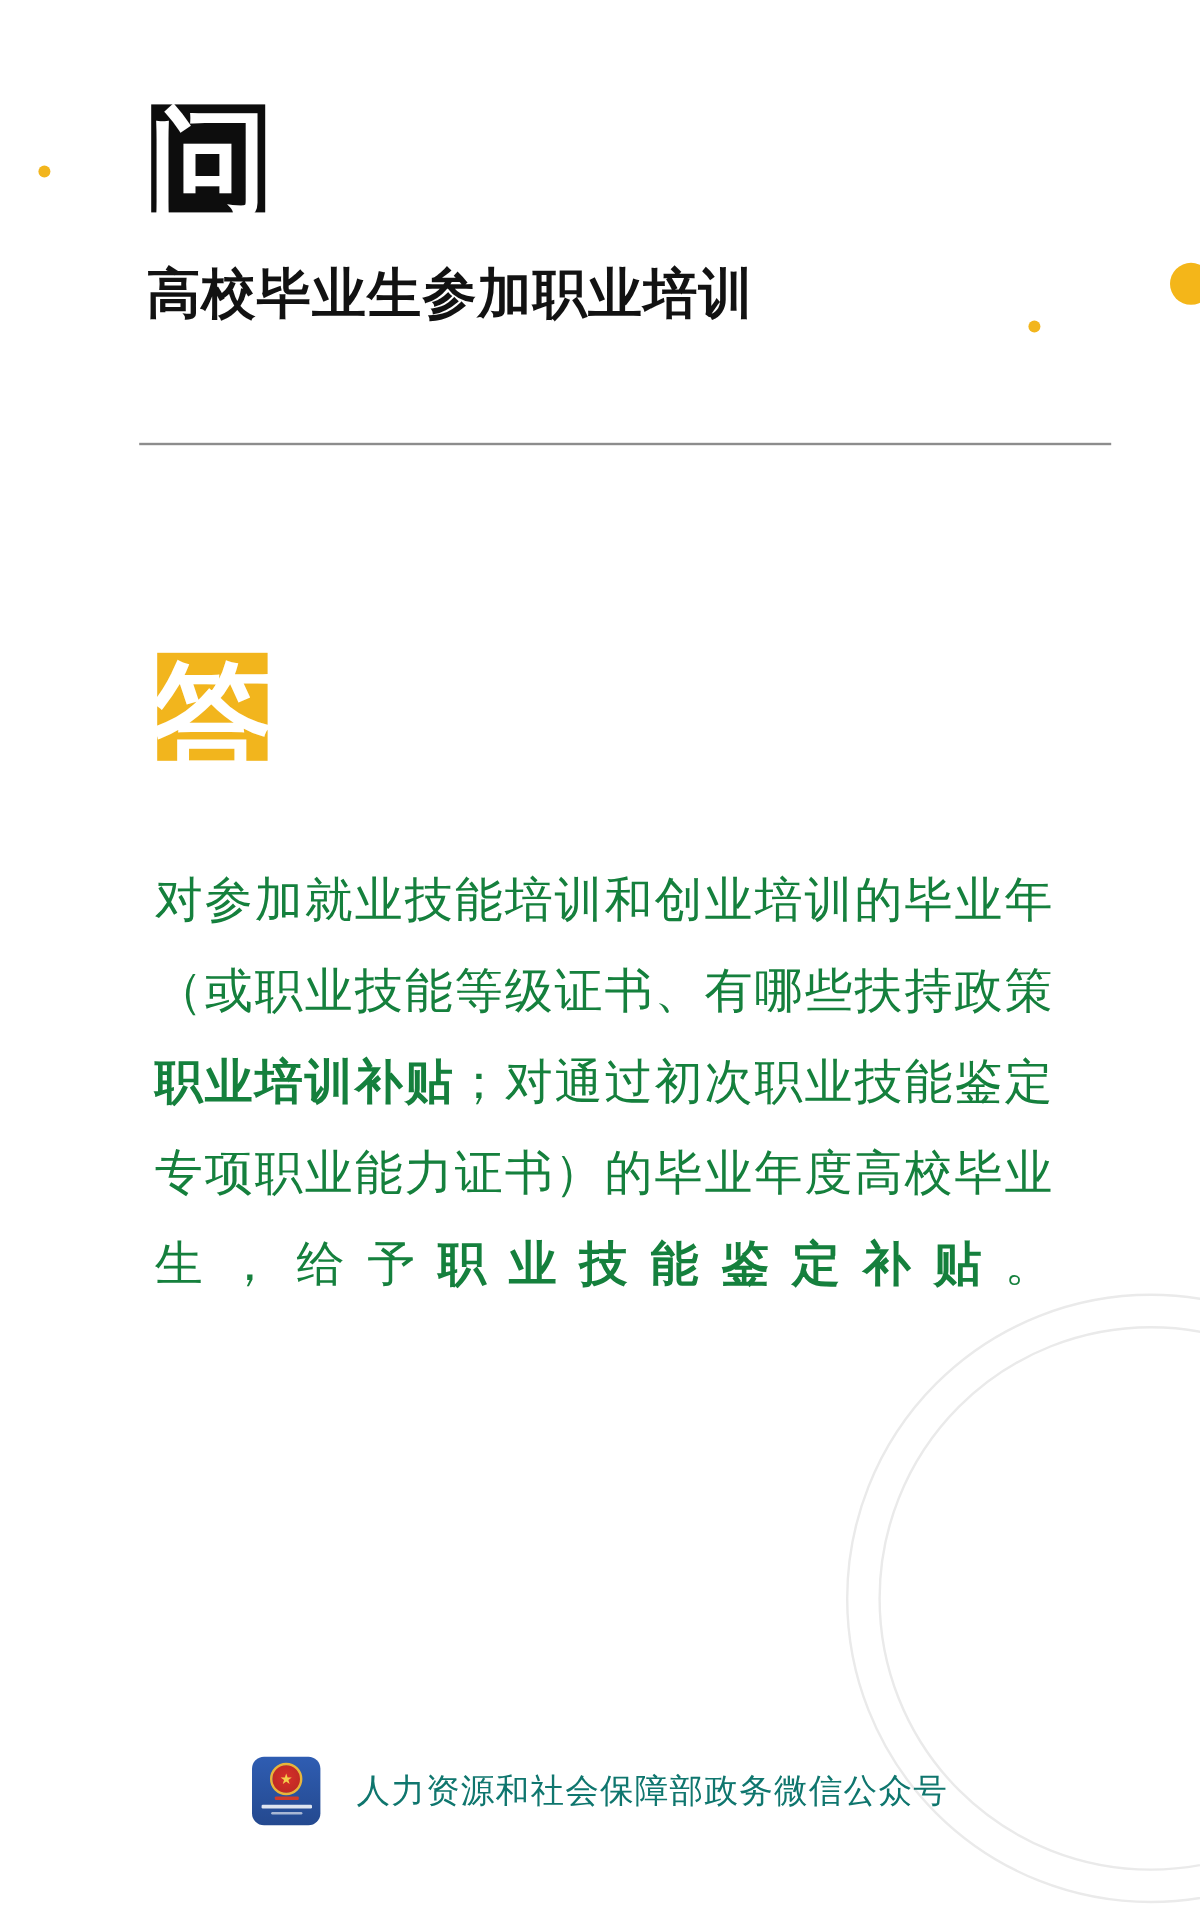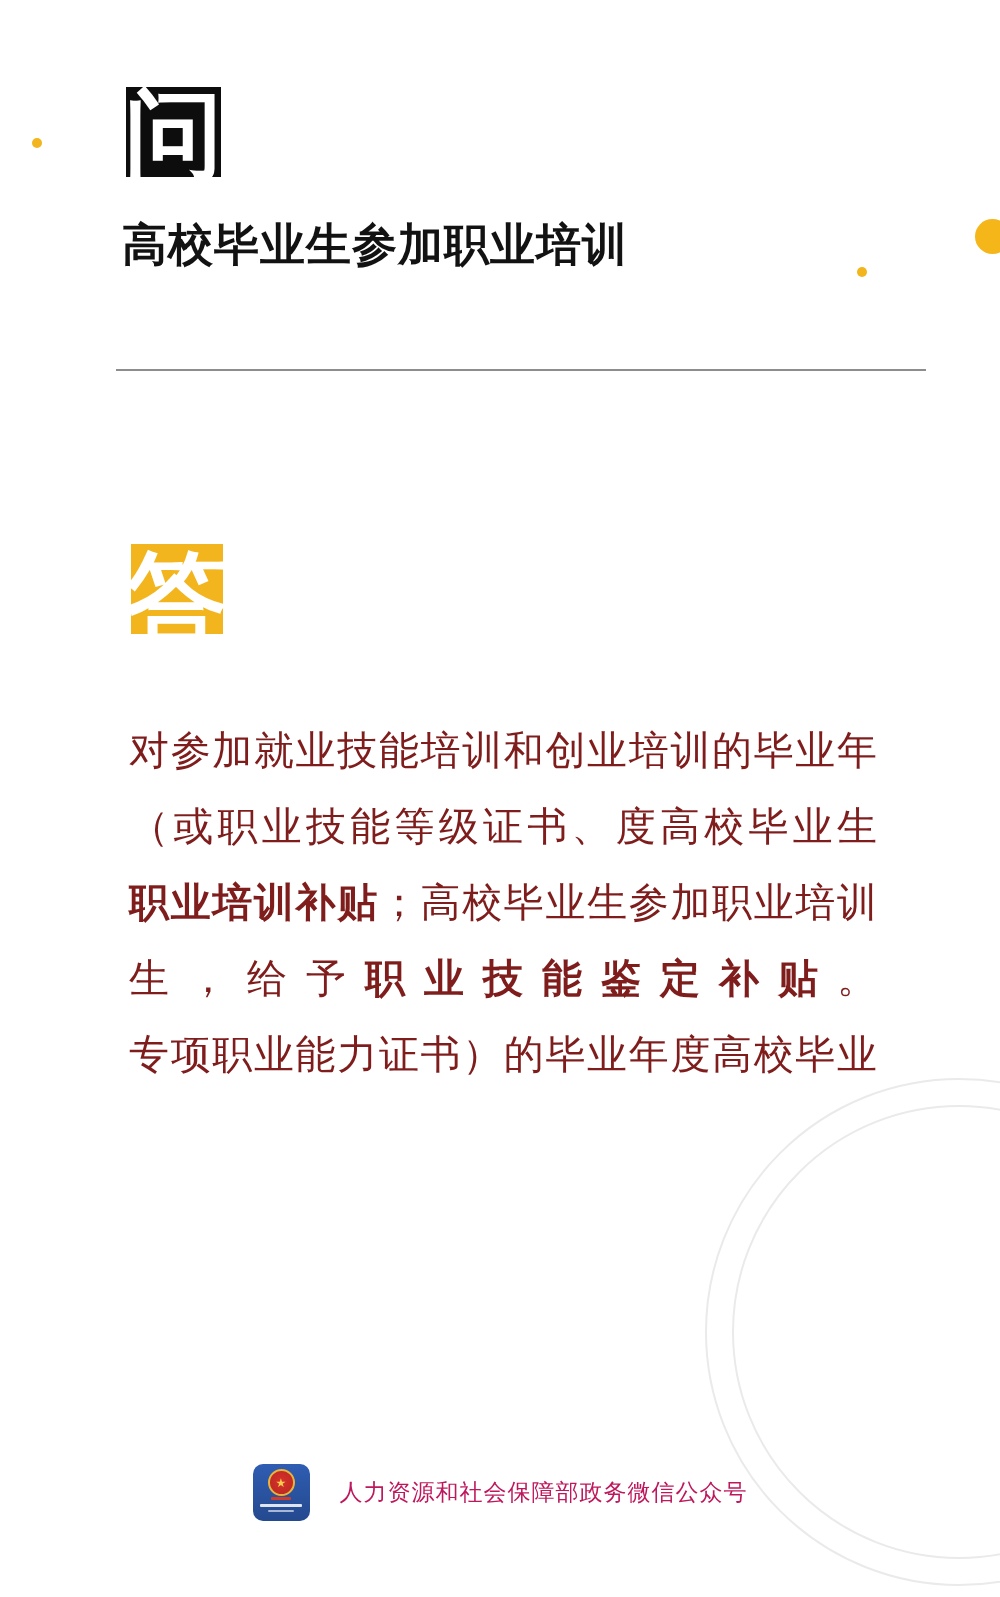--- a/index.html
+++ b/index.html
@@ -57,21 +57,21 @@
     overflow: visible;
   }
   .a-block .glyph {
     color: #ffffff; font-size: 102px; line-height: 1; font-weight: 900;
     margin-top: 4px;
   }
 
   
   .body-text { position: absolute; left: 129px; top: 712px; width: 748px; }
   .body-line {
-    height: 76px; line-height: 76px; font-size: 40px; color: #7f1d1d;
+    height: 76px; line-height: 76px; font-size: 40px; color: #15803d;
     white-space: nowrap;
     text-align: justify; text-align-last: justify;
   }
   .body-line span { display: inline; }
   .body-line .b { font-weight: 700; }
 
   
   .footer {
     position: absolute; left: 0; right: 0; top: 1464px;
     display: flex; align-items: center; justify-content: center; gap: 30px;
@@ -85,21 +85,21 @@
   .emblem {
     width: 27px; height: 27px; border-radius: 50%;
     border: 2px solid #e8b53a; box-sizing: border-box;
     background: radial-gradient(circle at 50% 45%, #d8302a 0%, #c02a24 70%);
     display: flex; align-items: center; justify-content: center;
   }
   .emblem .star { color: #f5cf4b; font-size: 12px; line-height: 1; }
   .emblem-ribbon { width: 20px; height: 3px; background: #cf3b2b; border-radius: 1px; margin-top: 1px; }
   .logo-text-bar { width: 42px; height: 3px; background: rgba(255,255,255,0.85); margin-top: 4px; border-radius: 1px; }
   .logo-text-bar.small { width: 26px; height: 2px; margin-top: 3px; background: rgba(255,255,255,0.6); }
-  .footer-label { font-size: 23px; color: #be185d; letter-spacing: 1px; }
+  .footer-label { font-size: 28px; color: #0f766e; letter-spacing: 1px; }
 </style>
 </head>
 <body>
 
 <div class="page">
 
   <div class="bg-circle outer"></div>
   <div class="bg-circle inner"></div>
 
   <div class="dot top-left"></div>
@@ -115,24 +115,24 @@
   </div>
 
   <div class="divider"></div>
 
   <div class="a-block">
     <span class="glyph">答</span>
   </div>
 
   <div class="body-text">
       <div class="body-line"><span>对参加就业技能培训和创业培训的毕业年</span></div>
-      <div class="body-line"><span>（或职业技能等级证书、度高校毕业生</span></div>
-      <div class="body-line"><span class="b">职业培训补贴</span><span>；高校毕业生参加职业培训</span></div>
+      <div class="body-line"><span>（或职业技能等级证书、有哪些扶持政策</span></div>
+      <div class="body-line"><span class="b">职业培训补贴</span><span>；对通过初次职业技能鉴定</span></div>
+      <div class="body-line"><span>专项职业能力证书）的毕业年度高校毕业</span></div>
       <div class="body-line"><span>生，给予</span><span class="b">职业技能鉴定补贴</span><span>。</span></div>
-      <div class="body-line"><span>专项职业能力证书）的毕业年度高校毕业</span></div>
     </div>
 
   <div class="footer">
     <div class="footer-logo">
       <div class="emblem">
           <span class="star">★</span>
         </div>
       <div class="emblem-ribbon"></div>
       <div class="logo-text-bar"></div>
       <div class="logo-text-bar small"></div>

